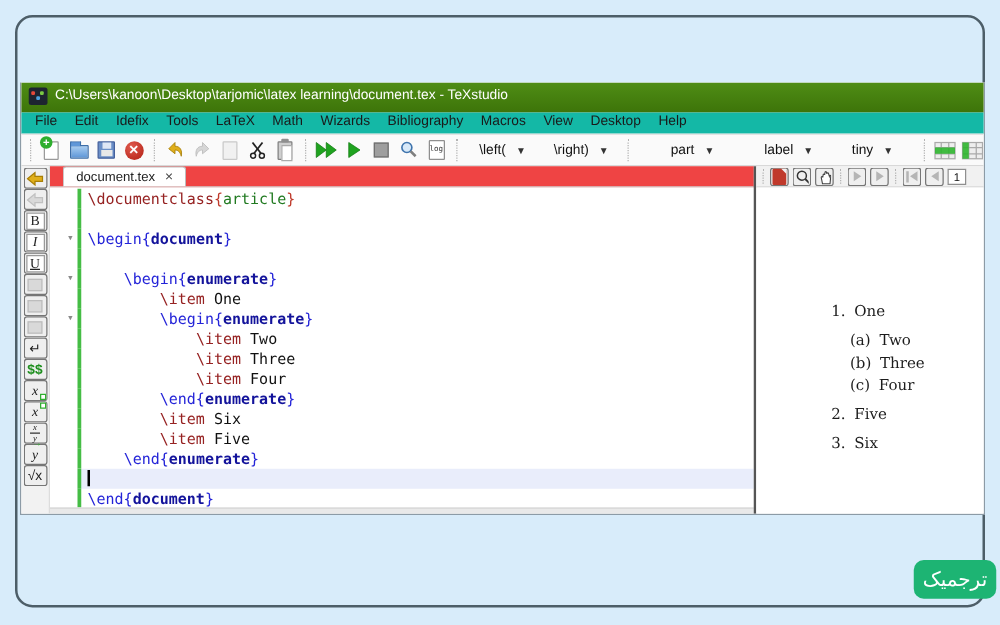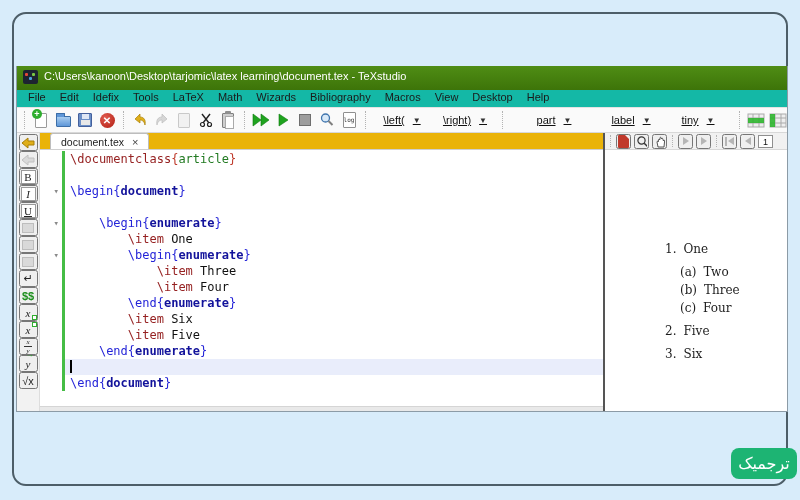--- a/index.html
+++ b/index.html
@@ -52,21 +52,21 @@
     color:#fff; font-size:10px; line-height:15px; text-align:center; font-weight:bold; }
   .i-stop { width:12px; height:12px; background:#9e9e9e; border:1px solid #6f6f6f; }
   .i-log { width:13px; height:16px; background:#fff; border:1px solid #8f8f8f; border-radius:1px;
     font-size:6px; color:#333; text-align:center; line-height:14px; font-family:"DejaVu Sans Mono",monospace; }
   .i-clip { width:12px; height:15px; background:#cfcfcf; border:1px solid #7f7f7f; border-radius:1px; position:relative; }
   .i-clip:before { content:""; position:absolute; left:2px; top:-3px; width:6px; height:3px; background:#8f8f8f; border-radius:1px; }
   .i-clip:after { content:""; position:absolute; left:2px; top:2px; width:7px; height:11px; background:#fff; border:1px solid #aaa; }
   .i-page-dis { width:12px; height:15px; background:#f1f1f1; border:1px solid #c9c9c9; border-radius:1px; }
 
   .combo { display:flex; align-items:center; justify-content:center; gap:8px; height:20px;
-    font-size:11px; color:#111; flex:0 0 auto; padding:0 4px;text-decoration:underline; }
+    font-size:11px; color:#111; flex:0 0 auto; padding:0 4px; }
   .combo .arr { font-size:8px; color:#333; }
   .combo.w1{ width:62px; } .combo.w2{ width:64px; } .combo.w3{ width:92px; }
   .combo.w4{ width:62px; } .combo.w5{ width:72px; }
 
   
   .main { flex:1; display:flex; min-height:0; }
 
   .leftbar { width:23px; background:#f2f2f2; border-right:1px solid #ddd; display:flex;
     flex-direction:column; align-items:center; padding-top:1px; flex:0 0 auto; }
   .lbtn { width:19px; height:17px; display:flex; align-items:center; justify-content:center;
@@ -79,21 +79,21 @@
   .script-wrap .sq { position:absolute; width:5px; height:5px; border:1.5px solid #2fae2f; background:#fff; }
   .script-wrap .sq.sub { right:-7px; bottom:-1px; } .script-wrap .sq.sup { right:-7px; top:-2px; }
   .frac { display:flex; flex-direction:column; align-items:center; font-family:"Liberation Serif",serif;
     font-style:italic; font-size:7px; line-height:6px; }
   .frac .bar { width:8px; height:1px; background:#333; margin:1px 0; }
   .vec { position:relative; font-family:"Liberation Serif",serif; font-style:italic; font-size:11px; }
   .vec:before { content:"→"; position:absolute; top:-8px; left:0; font-size:8px; color:#2fae2f; font-style:normal; }
 
   
   .editor-col { flex:1; display:flex; flex-direction:column; min-width:0; }
-  .tabbar { height:17px; background:#eab308; border-bottom:1px solid #cfcfcf; display:flex;
+  .tabbar { height:17px; background:#ef4444; border-bottom:1px solid #cfcfcf; display:flex;
     align-items:flex-end; padding-left:10px; flex:0 0 auto; }
   .tab { height:16px; background:#fff; border:1px solid #bdbdbd; border-bottom:none;
     border-radius:3px 3px 0 0; display:flex; align-items:center; gap:8px; padding:0 10px;
     font-size:10.5px; color:#222; }
   .tab-close { font-size:11px; color:#444; line-height:10px; }
 
   .editor { flex:1; background:#fff; font-family:"DejaVu Sans Mono",monospace; font-size:12px;
     overflow:hidden; padding-top:1px; }
   .line { display:flex; height:16px;justify-content:flex-end; }
   .fold-cell { width:22px; flex:0 0 auto; color:#8a8a8a; font-size:9px; text-align:right;
@@ -371,20 +371,24 @@
             <div class="line">
               <span class="fold-cell"></span>
               <span class="code-cell"><span class="tok-txt">        </span><span class="tok-cmd">\item</span><span class="tok-txt"> One</span></span>
             </div>
             <div class="line">
               <span class="fold-cell">▾</span>
               <span class="code-cell"><span class="tok-txt">        </span><span class="tok-kw">\begin{</span><span class="tok-env">enumerate</span><span class="tok-kw">}</span></span>
             </div>
             <div class="line">
               <span class="fold-cell"></span>
+              <span class="code-cell"><span class="tok-txt">            </span><span class="tok-cmd">\item</span><span class="tok-txt"> Two</span></span>
+            </div>
+            <div class="line">
+              <span class="fold-cell"></span>
               <span class="code-cell"><span class="tok-txt">            </span><span class="tok-cmd">\item</span><span class="tok-txt"> Three</span></span>
             </div>
             <div class="line">
               <span class="fold-cell"></span>
               <span class="code-cell"><span class="tok-txt">            </span><span class="tok-cmd">\item</span><span class="tok-txt"> Four</span></span>
             </div>
             <div class="line">
               <span class="fold-cell"></span>
               <span class="code-cell"><span class="tok-txt">        </span><span class="tok-kw">\end{</span><span class="tok-env">enumerate</span><span class="tok-kw">}</span></span>
             </div>

